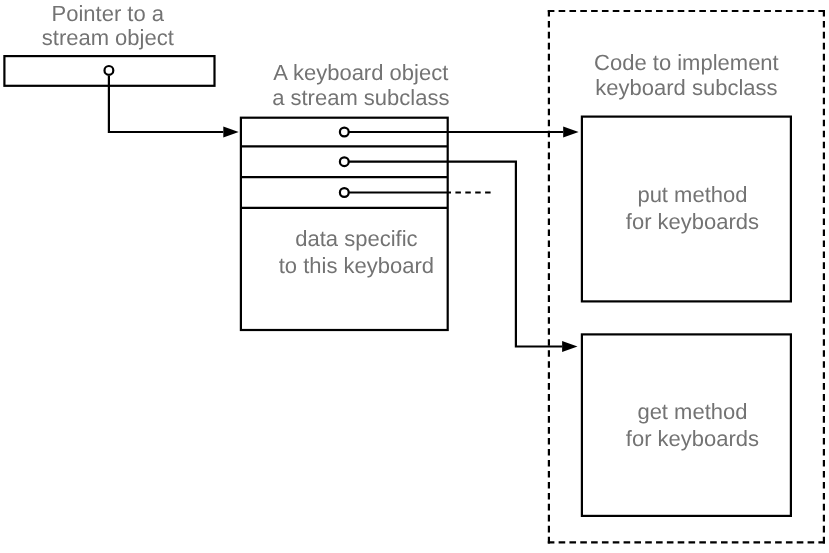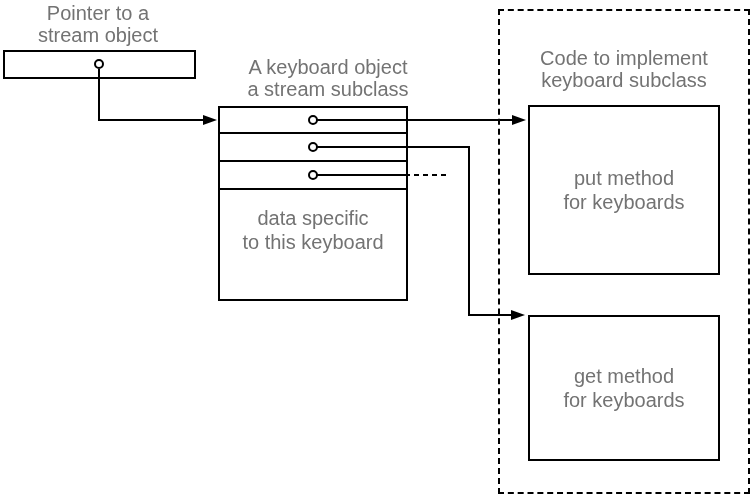--- a/index.html
+++ b/index.html
@@ -28,20 +28,21 @@
   .dashed-box {
     position: absolute;
     border: 2px dashed #000000;
     box-sizing: border-box;
     background: transparent;
   }
   .center-content {
     display: flex;
     align-items: center;
     justify-content: center;
+    padding-left: 11px;
   }
   .center-content > span {
     white-space: pre-line;
     text-align: center;
     font-size: 20px;
     line-height: 24px;
   }
   .overlay {
     position: absolute;
     left: 0;
@@ -68,21 +69,21 @@
 
   <div class="dashed-box" style="left:498px; top:9px; width:252px; height:485px;"></div>
   <div class="label" style="left:498px; top:47px; width:252px;">Code to implement
 keyboard subclass</div>
 
   <div class="solid-box center-content" style="left:528px; top:105px; width:192px; height:170px;">
     <span>put method
 for keyboards</span>
   </div>
 
-  <div class="solid-box center-content" style="left:528px; top:315px; width:192px; height:146px;">
+  <div class="solid-box center-content" style="left:528px; top:303px; width:192px; height:167px;">
     <span>get method
 for keyboards</span>
   </div>
 
   <svg class="overlay" width="754" height="503" viewBox="0 0 754 503">
     <g stroke="#000000" stroke-width="2" fill="none">
 
       <line x1="219" y1="133" x2="407" y2="133"></line>
       <line x1="219" y1="161" x2="407" y2="161"></line>
       <line x1="219" y1="189" x2="407" y2="189"></line>

